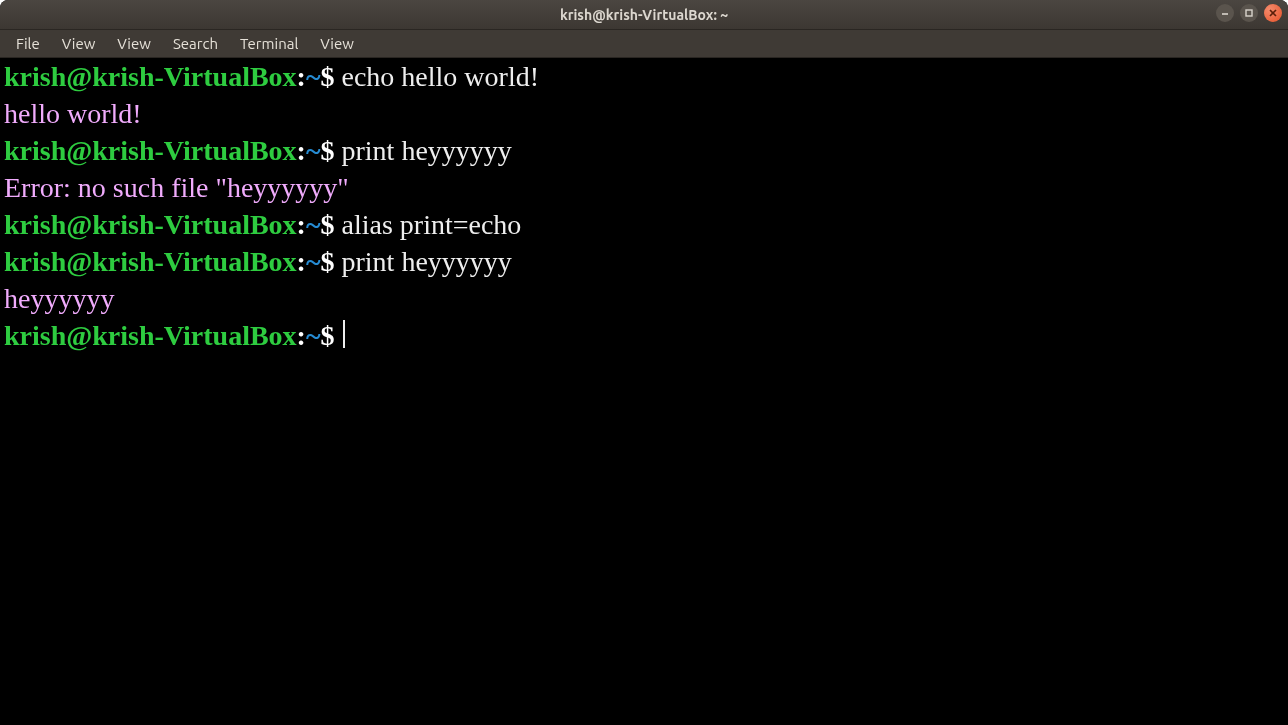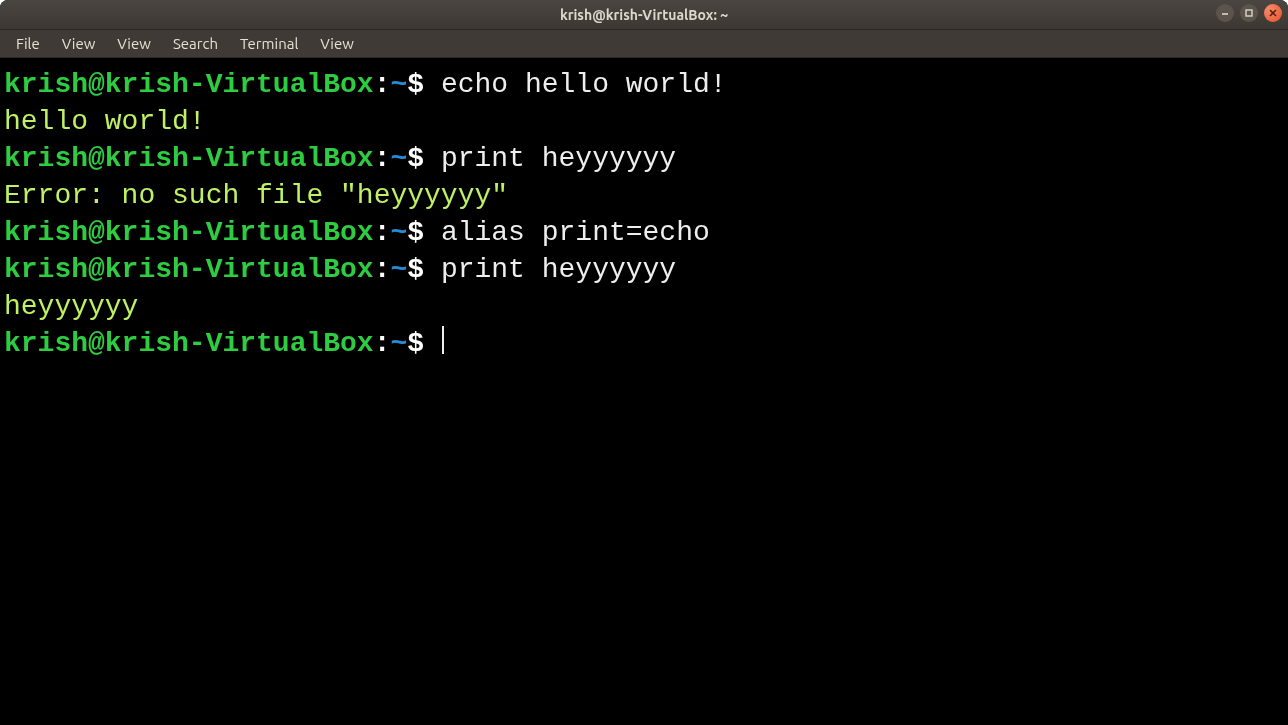--- a/index.html
+++ b/index.html
@@ -47,30 +47,30 @@
   }
   .menubar .menu-item {
     padding: 3px 10px;
     cursor: pointer;
     user-select: none;
   }
   .terminal {
     flex: 1;
     background: #000;
     color: #eeeeee;
-    font-family: Liberation Mono, monospace;
+    font-family: Liberation Serif, serif;
     font-size: 28px;
     line-height: 37px;
-    padding: 8px 4px;
+    padding: 0 4px;
     white-space: pre;
     overflow: hidden;
   }
   .line { display: block; }
   .cmd { color: #eeeeee; }
-  .out { color: #bef264; }
+  .out { color: #f0abfc; }
   .pg { color: #2ecc40; font-weight: bold; }
   .pc { color: #ffffff; font-weight: bold; }
   .pp { color: #268bd2; font-weight: bold; }
   .cursor {
     display: inline-block;
     width: 2px; height: 28px;
     background: #eeeeee;
     vertical-align: -3px;
     margin-left: 1px;
   }

